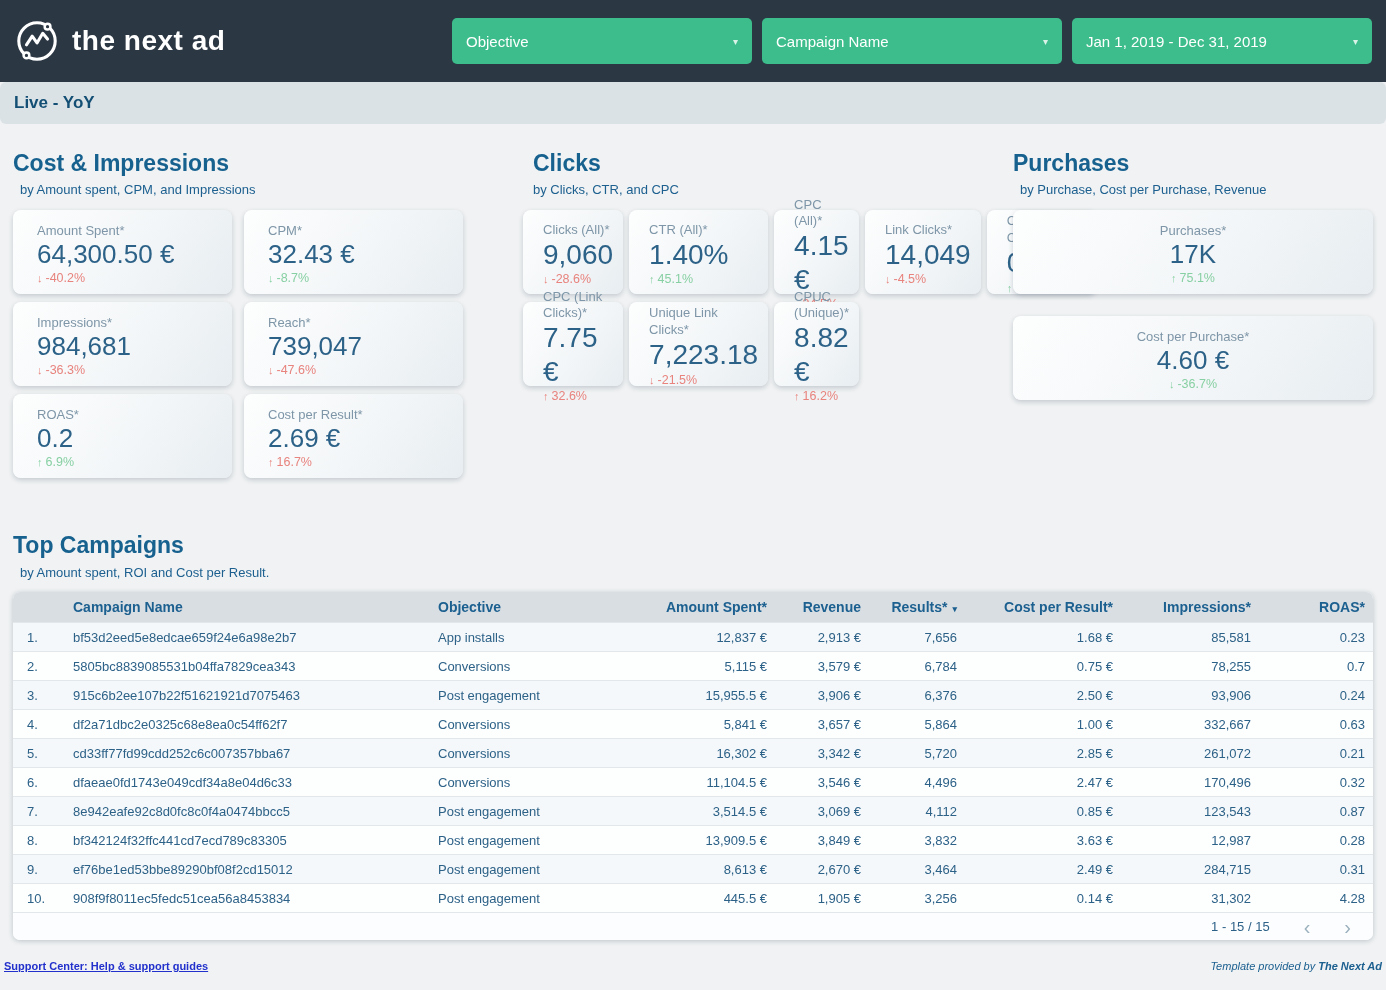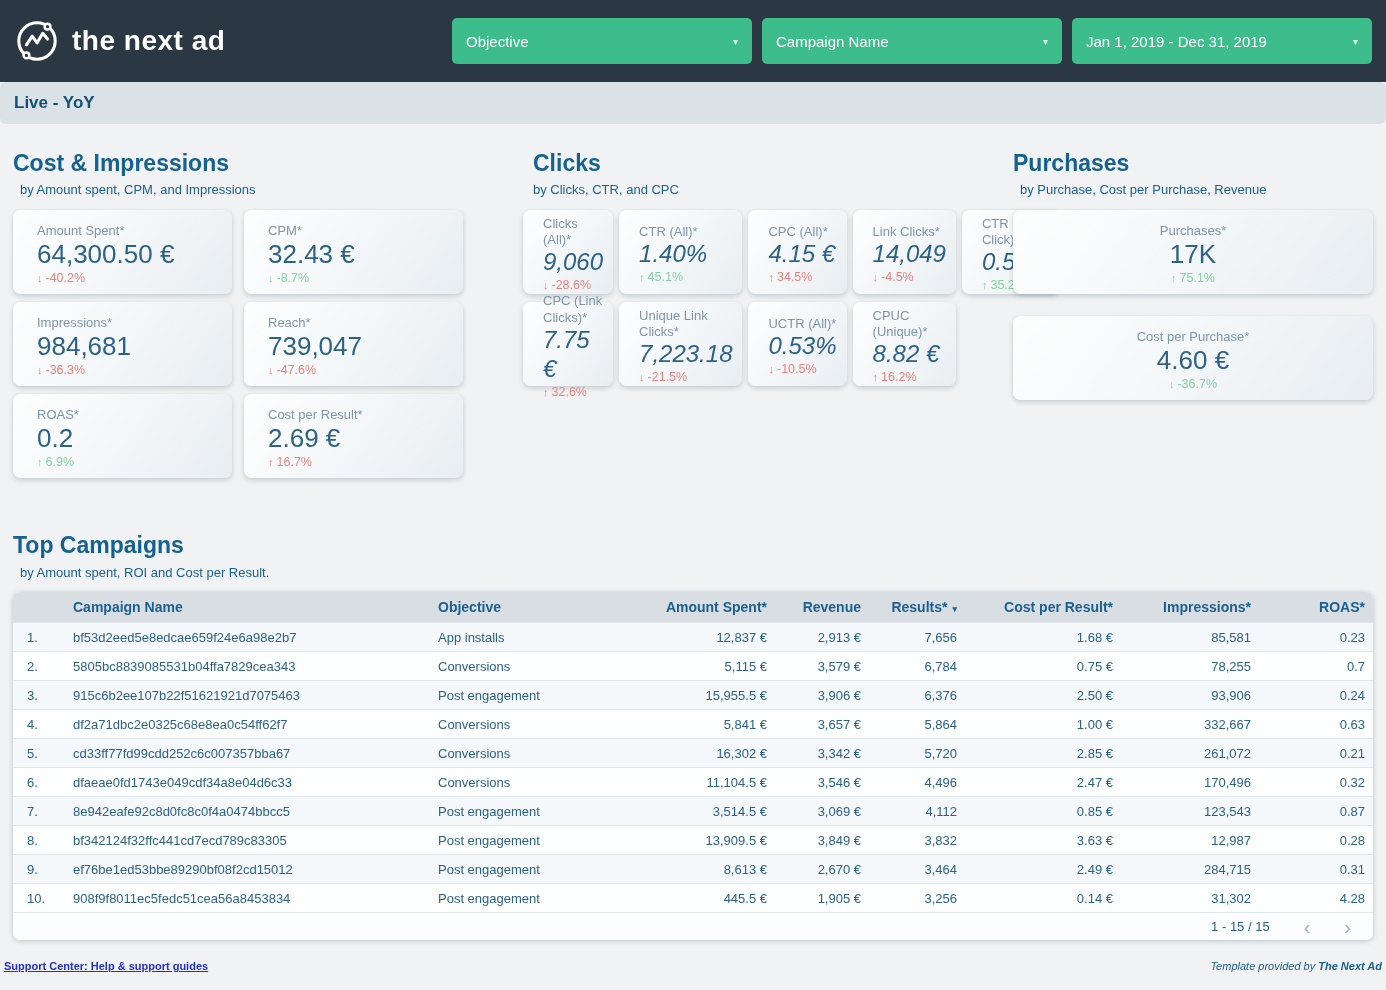--- a/index.html
+++ b/index.html
@@ -49,21 +49,21 @@
     height:84px; border-radius:8px;
     background:linear-gradient(125deg,#fdfefe 0%,#f3f6f8 55%,#e7edf1 100%);
     box-shadow:0 2px 5px rgba(40,60,80,.22);
     padding:12px 10px 8px 24px;
     display:flex; flex-direction:column; justify-content:center;
   }
   .section-clicks .card { padding-left:20px; }
   .section-purchases .card { padding-left:10px; text-align:center; }
   .card-label { font-size:13px; color:#7e96a8; line-height:1.25; }
   .card-value { font-size:26px; color:#2d6288; line-height:1.2; }
-  .section-clicks .card-value { font-size:24px;font-style:italic; }
+  .section-clicks .card-value { font-size:28px; }
   .card-delta { font-size:12.5px; margin-top:1px; }
   .card-delta .arrow { font-weight:700; margin-right:3px; font-size:11px; }
   .neg { color:#e8837e; }
   .pos { color:#87d0a3; }
   
   .campaigns { margin-top:54px; }
   .campaigns h2 { margin-bottom:6px; }
   .table-card {
     margin-top:12px; background:#fcfdfe; border-radius:7px;
     box-shadow:0 1px 5px rgba(40,60,80,.25); overflow:hidden;
@@ -206,25 +206,20 @@
           <div class="card-label">CPC (Link Clicks)*</div>
           <div class="card-value">7.75 €</div>
           <div class="card-delta neg"><span class="arrow">↑</span><span>32.6%</span></div>
         </div>
         <div class="card">
           <div class="card-label">Unique Link Clicks*</div>
           <div class="card-value">7,223.18</div>
           <div class="card-delta neg"><span class="arrow">↓</span><span>-21.5%</span></div>
         </div>
         <div class="card">
-          <div class="card-label">UCTR (All)*</div>
-          <div class="card-value">0.53%</div>
-          <div class="card-delta neg"><span class="arrow">↓</span><span>-10.5%</span></div>
-        </div>
-        <div class="card">
           <div class="card-label">CPUC (Unique)*</div>
           <div class="card-value">8.82 €</div>
           <div class="card-delta neg"><span class="arrow">↑</span><span>16.2%</span></div>
         </div>
       </div>
     </section>
 
     <section class="section-purchases">
       <h2>Purchases</h2>
       <div class="subtitle">by Purchase, Cost per Purchase, Revenue</div>

